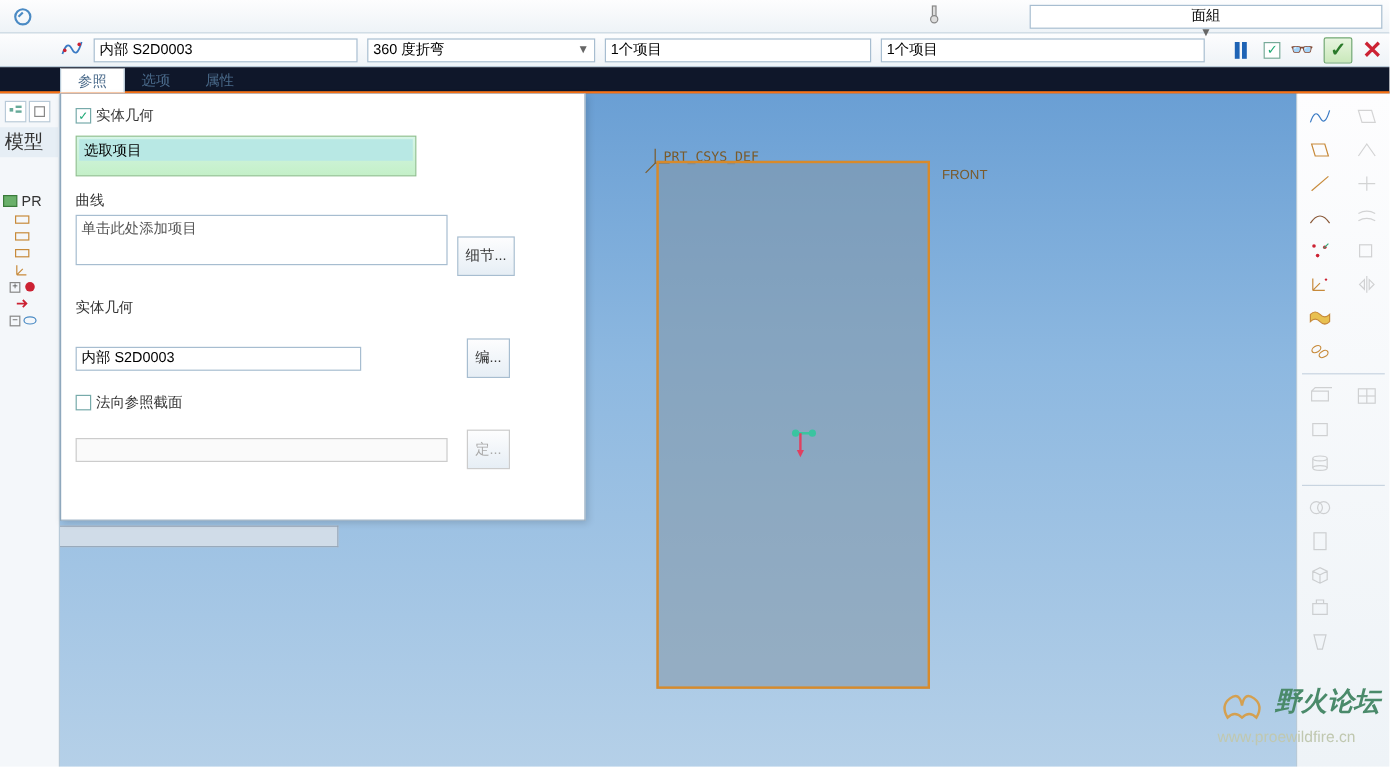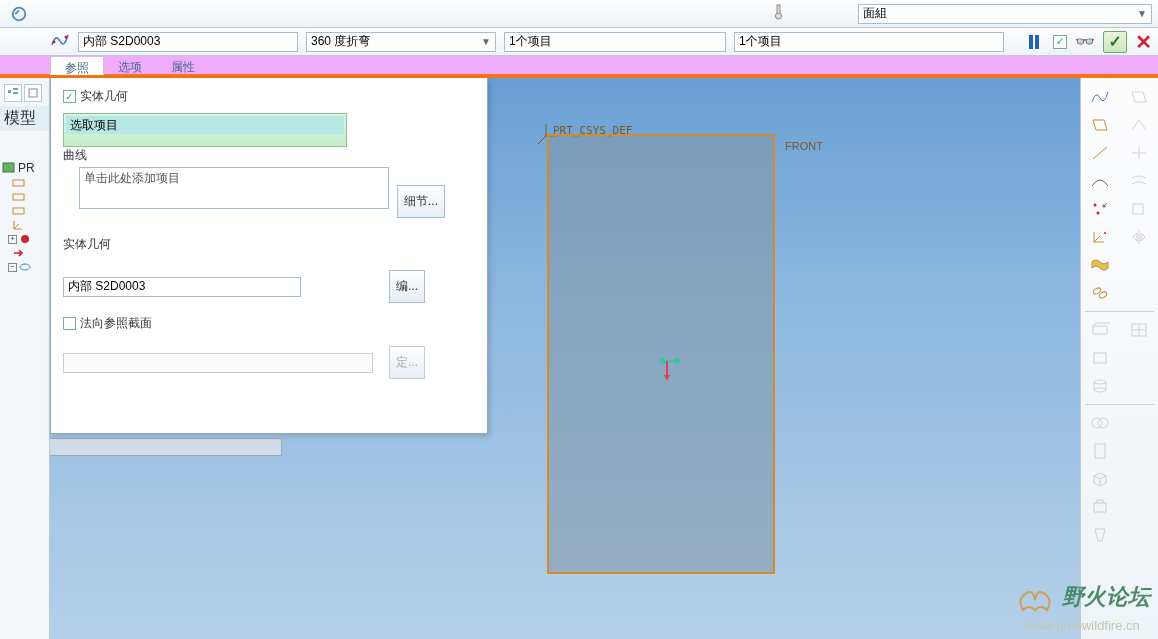--- a/index.html
+++ b/index.html
@@ -1,40 +1,40 @@
 <!DOCTYPE html>
 <html><head>
 <meta charset="utf-8">
 <style>
 * { box-sizing: border-box; margin: 0; padding: 0; font-family: "Microsoft YaHei", Arial, sans-serif; font-size: 12px; }
 body { width: 1158px; height: 639px; background: #fff; position: relative; overflow: hidden; }
 
 .toolbar-top { height: 28px; background: linear-gradient(#fdfdfe,#eef3f7); border-bottom: 1px solid #b8cad8; display: flex; align-items: center; padding: 0 6px; gap: 6px; }
 .toolbar-top .spacer { flex: 1; }
 .thermo-icon { width: 14px; height: 16px; display:inline-block; }
-.top-select { width: 294px; height: 20px; border: 1px solid #a7bdd0; background: #fff; padding: 0 4px; display: flex; align-items: center; justify-content: space-between; }
+.top-select { width: 294px; height: 20px; border: 1px solid #a7bdd0; background: #fff; padding: 0 4px; display: flex; align-items: center; justify-content: space-between; flex-direction: column; }
 .top-select .arrow { font-size: 10px; color: #666; }
 
 .toolbar-second { height: 28px; background: linear-gradient(#fdfdfe,#eef3f7); border-bottom: 1px solid #b8cad8; display: flex; align-items: center; padding: 0 6px; gap: 8px; padding-left: 50px; }
 .curve-icon { width: 20px; height: 18px; }
 .input-box { height: 20px; border: 1px solid #a7bdd0; background: #fff; padding: 0 4px; display: flex; align-items: center; justify-content: space-between; }
 .input-box.w220 { width: 220px; }
 .input-box.w190 { width: 190px; }
 .input-box.w222 { width: 222px; }
 .input-box.w270 { width: 270px; }
 .input-box .arrow { font-size: 10px; color: #666; }
 .toolbar-second .spacer { flex: 1; }
 .pause-btn { width: 16px; height: 16px; display:inline-flex; gap:2px; align-items:center;}
 .pause-btn span { width:4px; height:14px; background:#1e63b5; }
 .chk { width: 14px; height: 14px; border: 1px solid #7a9; background: #fff; display:inline-flex; align-items:center; justify-content:center; color:#2a7; font-size:11px; }
 .glasses { color:#c78a3a; font-size:16px; }
 .ok-btn { width: 24px; height: 22px; border: 1px solid #6fa76f; background: linear-gradient(#e8f5e0,#c9e8ba); display:inline-flex; align-items:center; justify-content:center; color:#2a7a2a; font-weight:bold; font-size:16px; border-radius:2px; }
 .x-btn { color:#c23; font-size:20px; font-weight:bold; }
 
-.tabs-row { height: 22px; background: #f0abfc; border-bottom: 4px solid #f97316; display: flex; padding-left: 50px; }
+.tabs-row { height: 22px; background: #0f172a; border-bottom: 2px solid #f97316; display: flex; padding-left: 50px; }
 .tab { padding: 3px 14px; color: #4a6a8a; cursor: pointer; border-right:1px solid transparent;}
 .tab.active { background: #fff; border: 1px solid #b8cad8; border-bottom: 1px solid #fff; border-top:none; position:relative; top:1px; }
 
 .main-area { position: absolute; top: 78px; left: 0; right: 0; bottom: 0; display: flex; }
 
 .left-narrow { width: 50px; background: #f4f7fa; border-right: 1px solid #b8cad8; padding-top: 6px; }
 .left-narrow .mini-tabs { display:flex; gap:2px; padding-left:4px; margin-bottom:4px;}
 .left-narrow .mini-tab { width:18px; height:18px; border:1px solid #b8cad8; background:#fff; display:flex; align-items:center; justify-content:center;}
 .left-narrow .lbl { padding: 2px 4px; font-size:16px; color:#333; background:#e6eef5;}
 .tree { padding: 2px 2px; margin-top: 27px; }
@@ -42,41 +42,41 @@
 .tree-ico { width:14px; height:12px; display:inline-block; }
 .expand-btn { width:9px; height:9px; border:1px solid #888; display:inline-flex; align-items:center; justify-content:center; font-size:8px; line-height:1; color:#444;}
 
 .panel { position: absolute; left: 50px; top: 78px; width: 438px; height: 356px; background: #fff; border: 1px solid #8fa8bd; border-top:none; box-shadow: 2px 2px 6px rgba(0,0,0,0.15); z-index:5; padding: 10px 12px; }
 .panel .row { margin-bottom: 8px; }
 .panel label { display:flex; align-items:center; gap:4px; color:#333;}
 .chk2 { width:13px; height:13px; border:1px solid #7aa; background:#fff; display:inline-flex; align-items:center; justify-content:center; font-size:10px; color:#2a7;}
 .sect-lbl { color:#333; margin: 6px 0 3px; }
 .sel-green { width: 284px; height: 34px; border: 1px solid #8fc08f; background: linear-gradient(#d6f5e8,#c4f0c8); padding: 2px;}
 .sel-green-inner { width: 100%; height: 18px; background: #b8e8e4; border: 1px solid #7aboc0; padding: 0 4px; display:flex; align-items:center;}
-.curve-box { width: 310px; height: 42px; border: 1px solid #a7bdd0; background: #fff; padding: 2px 4px; color:#555;margin-left:16px;}
+.curve-box { width: 310px; height: 42px; border: 1px solid #a7bdd0; background: #fff; padding: 2px 4px; color:#555;}
 .btn-sm { height: 33px; border: 1px solid #a7bdd0; background: linear-gradient(#fdfdfe,#e6eef5); padding: 0 6px; display:inline-flex; align-items:center; color:#333;}
 .btn-sm.disabled { color:#aaa; border-color:#ccc;}
 .flex-row { display:flex; align-items:flex-start; gap:8px;}
 .profile-input { width: 238px; height: 20px; border: 1px solid #a7bdd0; background:#fff; padding:0 4px; display:flex; align-items:center;}
 .bottom-input { width: 310px; height: 20px; border: 1px solid #ccc; background:#fafafa; }
 
 .viewport { flex: 1; background: linear-gradient(180deg, #6a9fd4 0%, #8db8e0 40%, #b5d0e8 100%); position: relative; margin-left: 0px; }
 .vp-slider { position:absolute; left:0; top:360px; width:232px; height:18px; background:#d0dce8; border:1px solid #9ab; border-left:none;}
 .rect-shape { position:absolute; left:547px; top:56px; width:228px; height:440px; border: 2px solid #d88a2a; background: rgba(130,150,165,0.55);}
 .csys-label { position:absolute; font-size:11px; color:#7a5a2a; font-family: monospace;}
 .front-label { position:absolute; font-size:11px; color:#7a5a2a;}
 
 .right-toolbar { width: 78px; background: linear-gradient(#fdfdfe,#eef3f7); border-left: 1px solid #b8cad8; padding: 6px 4px; display:flex; flex-direction:column; gap:2px;}
 .rt-row { display:flex; gap:6px; justify-content:space-between; padding: 2px 2px;}
 .rt-ico { width: 26px; height: 22px; display:flex; align-items:center; justify-content:center; border:1px solid transparent; border-radius:2px;}
 .rt-ico svg { width:20px; height:18px;}
 .rt-sep { height:1px; background:#c8d4e0; margin:3px 0;}
 .muted { opacity: 0.35;}
 
-.watermark { position:absolute; right:8px; bottom:6px; text-align:center; z-index:20;}
+.watermark { position:absolute; right:8px; bottom:18px; text-align:left; z-index:20;}
 .watermark .wm1 { font-size:22px; color:#4a8a6a; font-weight:bold; font-style:italic;}
 .watermark .wm2 { font-size:13px; color:#c0c8b0;}
 .wm-logo { display:inline-block; vertical-align:middle;}
 </style>
 </head>
 <body>
 
 <div class="toolbar-top">
   <span class="rt-ico">
     <svg viewBox="0 0 20 20">
@@ -396,21 +396,21 @@
     <label>
       <span class="chk2">✓</span>
       <span>实体几何</span>
     </label>
   </div>
   <div class="sel-green">
     <div class="sel-green-inner">
       <span>选取项目</span>
     </div>
   </div>
-  <div class="sect-lbl" style="margin-top:0">曲线</div>
+  <div class="sect-lbl" style="margin-top:12px">曲线</div>
   <div class="flex-row">
     <div class="curve-box">
       <span>单击此处添加项目</span>
     </div>
     <button class="btn-sm" style="margin-top:18px;">
         <span>细节...</span>
       </button>
   </div>
   <div class="sect-lbl" style="margin-top:18px">实体几何</div>
   <div style="height:14px"></div>

